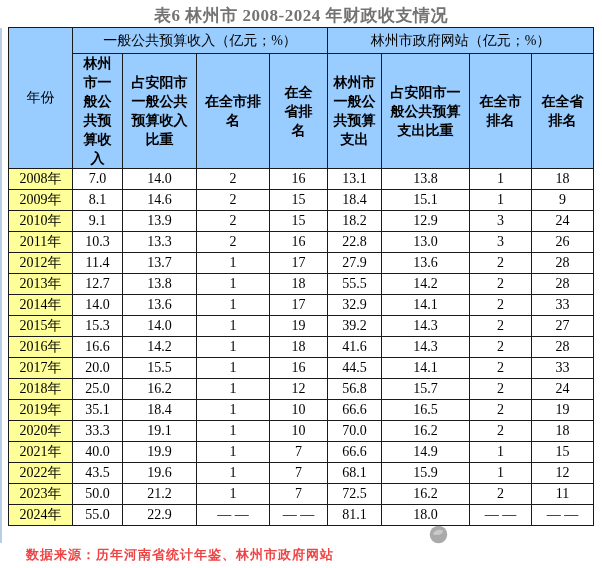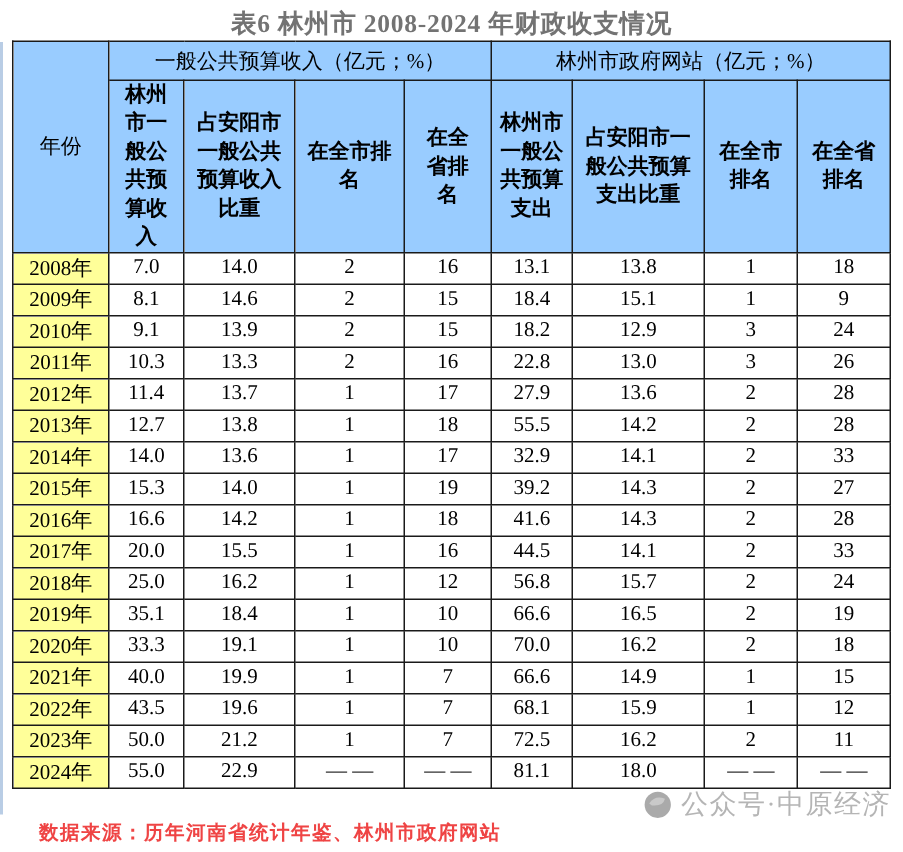--- a/index.html
+++ b/index.html
@@ -303,14 +303,13 @@
     </tbody>
 </table>
 
 <div class="footer-note">数据来源：历年河南省统计年鉴、林州市政府网站</div>
 
 <div class="watermark">
   <svg class="wm-icon" viewBox="0 0 24 24" aria-hidden="true">
     <circle cx="12" cy="12" r="10" fill="#aaaaaa"></circle>
     <path d="M5.5 11 Q10 4.5 17.5 7.5 Q16 13.5 7.5 12.5 Z" fill="#c9c9c9"></path>
   </svg>
-  <span>公众号·中原经济</span>
 </div>
 
 </body></html>

